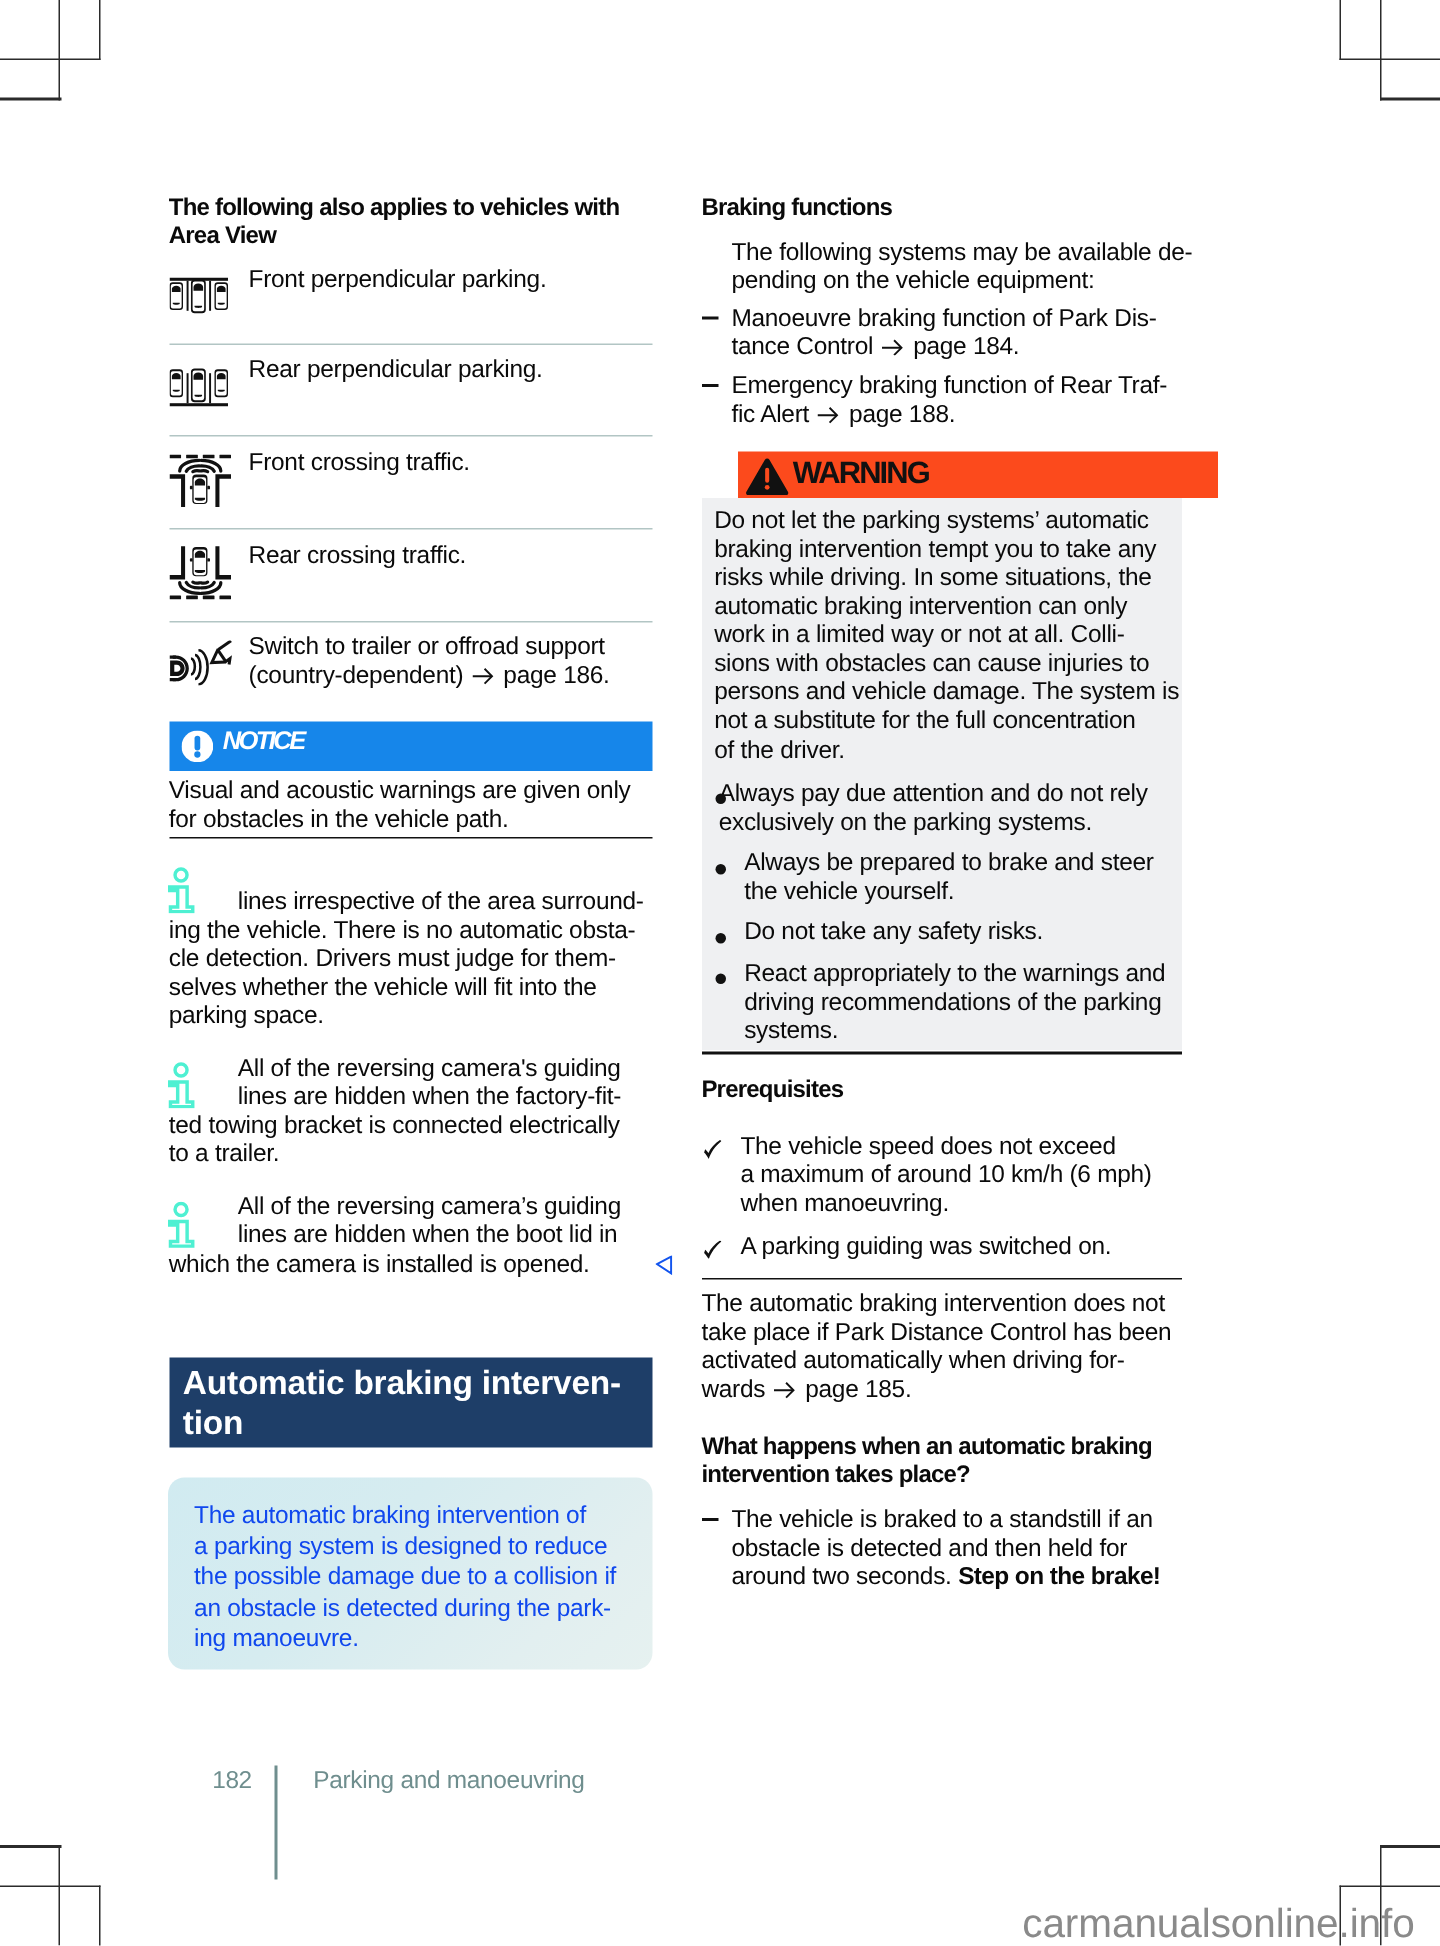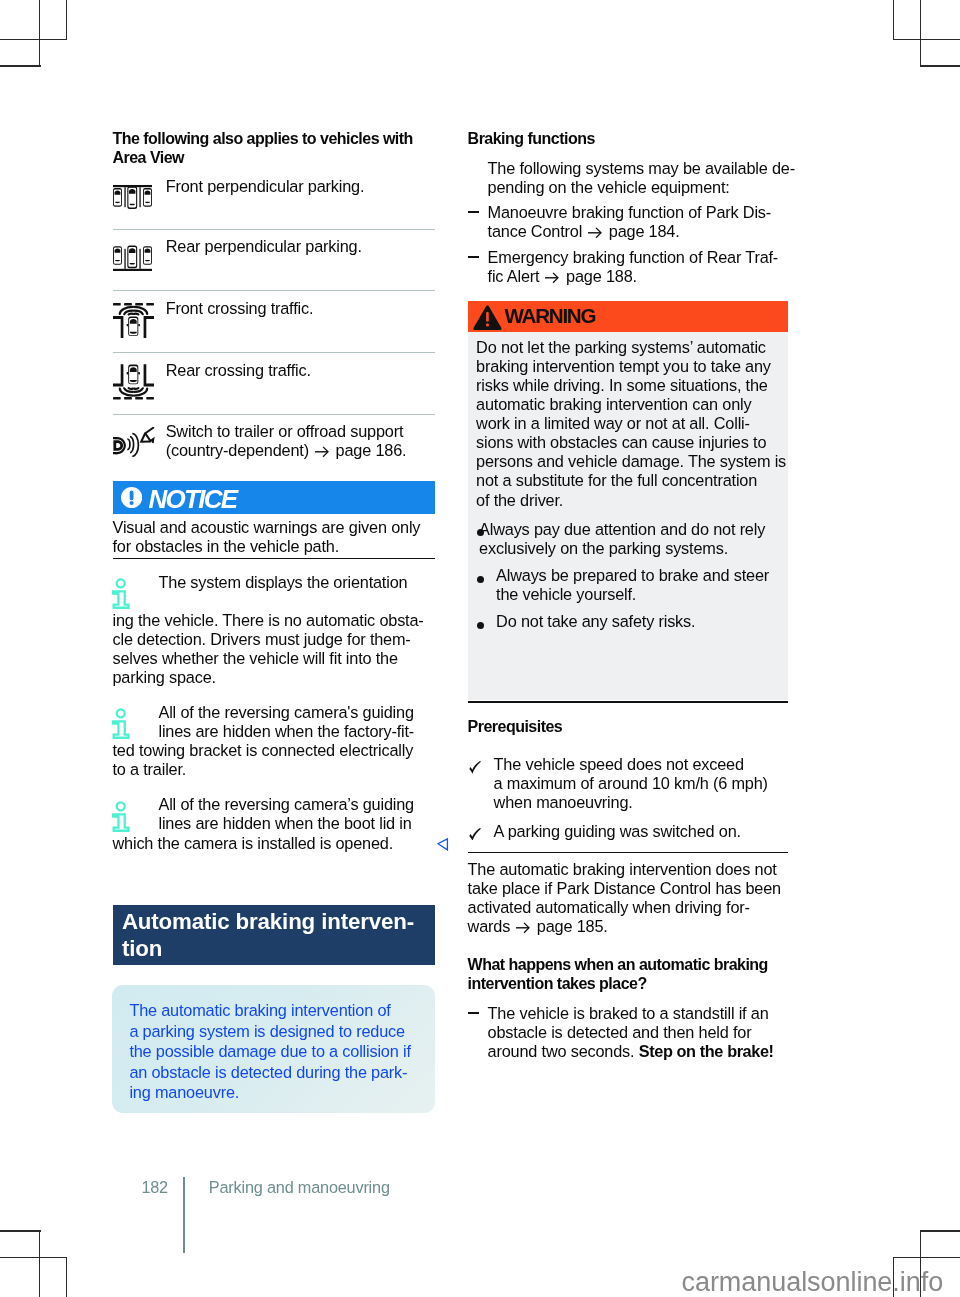--- a/index.html
+++ b/index.html
@@ -23,22 +23,22 @@
 
   
   .iconrow{position:absolute;}
   .iconrow .ico{position:absolute;left:0;top:0;}
   .iconrow .lbl{margin-left:53.2px;}
 
   .rule{position:absolute;height:1.1px;background:#b2c5c4;width:322px;}
 
   
   .notice-bar{position:absolute;background:#1686ea;color:#fff;}
-  .notice-txt{font-style:italic;font-weight:bold;font-size:26px;letter-spacing:-1.72px;}
-  .warn-bar{position:absolute;background:#fc4a1c;color:#111;}
+  .notice-txt{font-style:italic;font-weight:bold;font-size:17px;letter-spacing:-1.72px;}
+  .warn-bar{position:absolute;background:#fc4a1c;color:#111;margin-left:24px;}
   .warn-txt{font-weight:bold;font-size:20.6px;letter-spacing:-1.25px;}
   .warn-body{position:absolute;background:#eff0f2;}
   .hr-black{position:absolute;background:#111;height:1.7px;}
 
   .sec-head{position:absolute;background:#1e3e68;color:#ffffff;
             font-weight:bold;font-size:22.3px;letter-spacing:-0.15px;line-height:27.3px;}
   .info-box{position:absolute;border-radius:11px;color:#1048ee;
             background:linear-gradient(135deg,#d1ebf1 0%,#d6ecf0 40%,#e2eff0 78%,#e6f1f0 100%);}
 
   .footer-num{position:absolute;color:#6f8e8e;font-size:16.3px;letter-spacing:-0.3px;}
@@ -235,21 +235,21 @@
     <div class="blk tx" style="left:0;top:517.8px;width:322px;">Visual and acoustic warnings are given only<br>for obstacles in the vehicle path.</div>
     <div class="hr-black" style="left:0;top:557.5px;width:322px;"></div>
 
     <div class="blk" style="left:0;top:572.8px;width:322px;">
       <span style="position:absolute;left:-0.4px;top:5.7px;">
         <svg width="17.7" height="31" viewBox="0 0 177 310" fill="none" stroke="#4ef0d2" stroke-width="23" stroke-linejoin="miter">
           <circle cx="87" cy="53" r="40"></circle>
           <path d="M11.5 133.5H127.5V267H165V297.5H16.5V267H64.5V156.5H11.5Z"></path>
         </svg>
       </span>
-      <div class="tx"><span style="padding-left:46px">The system displays the orientation</span><br><br>ing the vehicle. There is no automatic obsta-<br>cle detection. Drivers must judge for them-<br>selves whether the vehicle will fit into the<br>parking space.</div>
+      <div class="tx"><br><span style="padding-left:46px">lines irrespective of the area surround-</span><br>ing the vehicle. There is no automatic obsta-<br>cle detection. Drivers must judge for them-<br>selves whether the vehicle will fit into the<br>parking space.</div>
     </div>
 
     <div class="blk" style="left:0;top:702.8px;width:322px;">
       <span style="position:absolute;left:-0.4px;top:5.7px;">
         <svg width="17.7" height="31" viewBox="0 0 177 310" fill="none" stroke="#4ef0d2" stroke-width="23" stroke-linejoin="miter">
           <circle cx="87" cy="53" r="40"></circle>
           <path d="M11.5 133.5H127.5V267H165V297.5H16.5V267H64.5V156.5H11.5Z"></path>
         </svg>
       </span>
       <div class="tx"><span style="padding-left:46px">All of the reversing camera's guiding</span><br><span style="padding-left:46px">lines are hidden when the factory-fit-</span><br>ted towing bracket is connected electrically<br>to a trailer.</div>
@@ -319,20 +319,24 @@
         <div class="tx" style="margin-left:3px;white-space:nowrap;">Always pay due attention and do not rely<br>exclusively on the parking systems.</div>
       </div>
       <div class="blk" style="left:8.5px;top:280.1px;width:340px;">
         <span style="position:absolute;left:0.7px;top:9.6px;width:7.2px;height:7.2px;border-radius:50%;background:#111;"></span>
         <div class="tx" style="margin-left:20px;white-space:nowrap;">Do not take any safety risks.</div>
       </div>
       <div class="blk" style="left:8.5px;top:233.9px;width:340px;">
         <span style="position:absolute;left:0.7px;top:9.6px;width:7.2px;height:7.2px;border-radius:50%;background:#111;"></span>
         <div class="tx" style="margin-left:20px;white-space:nowrap;">Always be prepared to brake and steer<br>the vehicle yourself.</div>
       </div>
+      <div class="blk" style="left:8.5px;top:307.4px;width:340px;">
+        <span style="position:absolute;left:0.7px;top:9.6px;width:7.2px;height:7.2px;border-radius:50%;background:#111;"></span>
+        <div class="tx" style="margin-left:20px;white-space:nowrap;">React appropriately to the warnings and<br>driving recommendations of the parking<br>systems.</div>
+      </div>
     </div>
     <div class="hr-black" style="left:0;top:701px;width:320.4px;"></div>
 
     <div class="blk bd" style="left:0;top:716.7px;width:322px;">Prerequisites</div>
 
     <div class="blk" style="left:0;top:755.2px;width:322px;">
       <span style="position:absolute;left:1.3px;top:4.5px;">
         <svg width="12" height="12.7" viewBox="0 0 120 127">
             <path d="M4 83 l7-22 c7 6 16 15 22 26 c14-34 42-64 77-87 l10 7 C80 39 48 84 35 127 C27 110 15 93 4 83z" fill="#111"></path>
           </svg>

